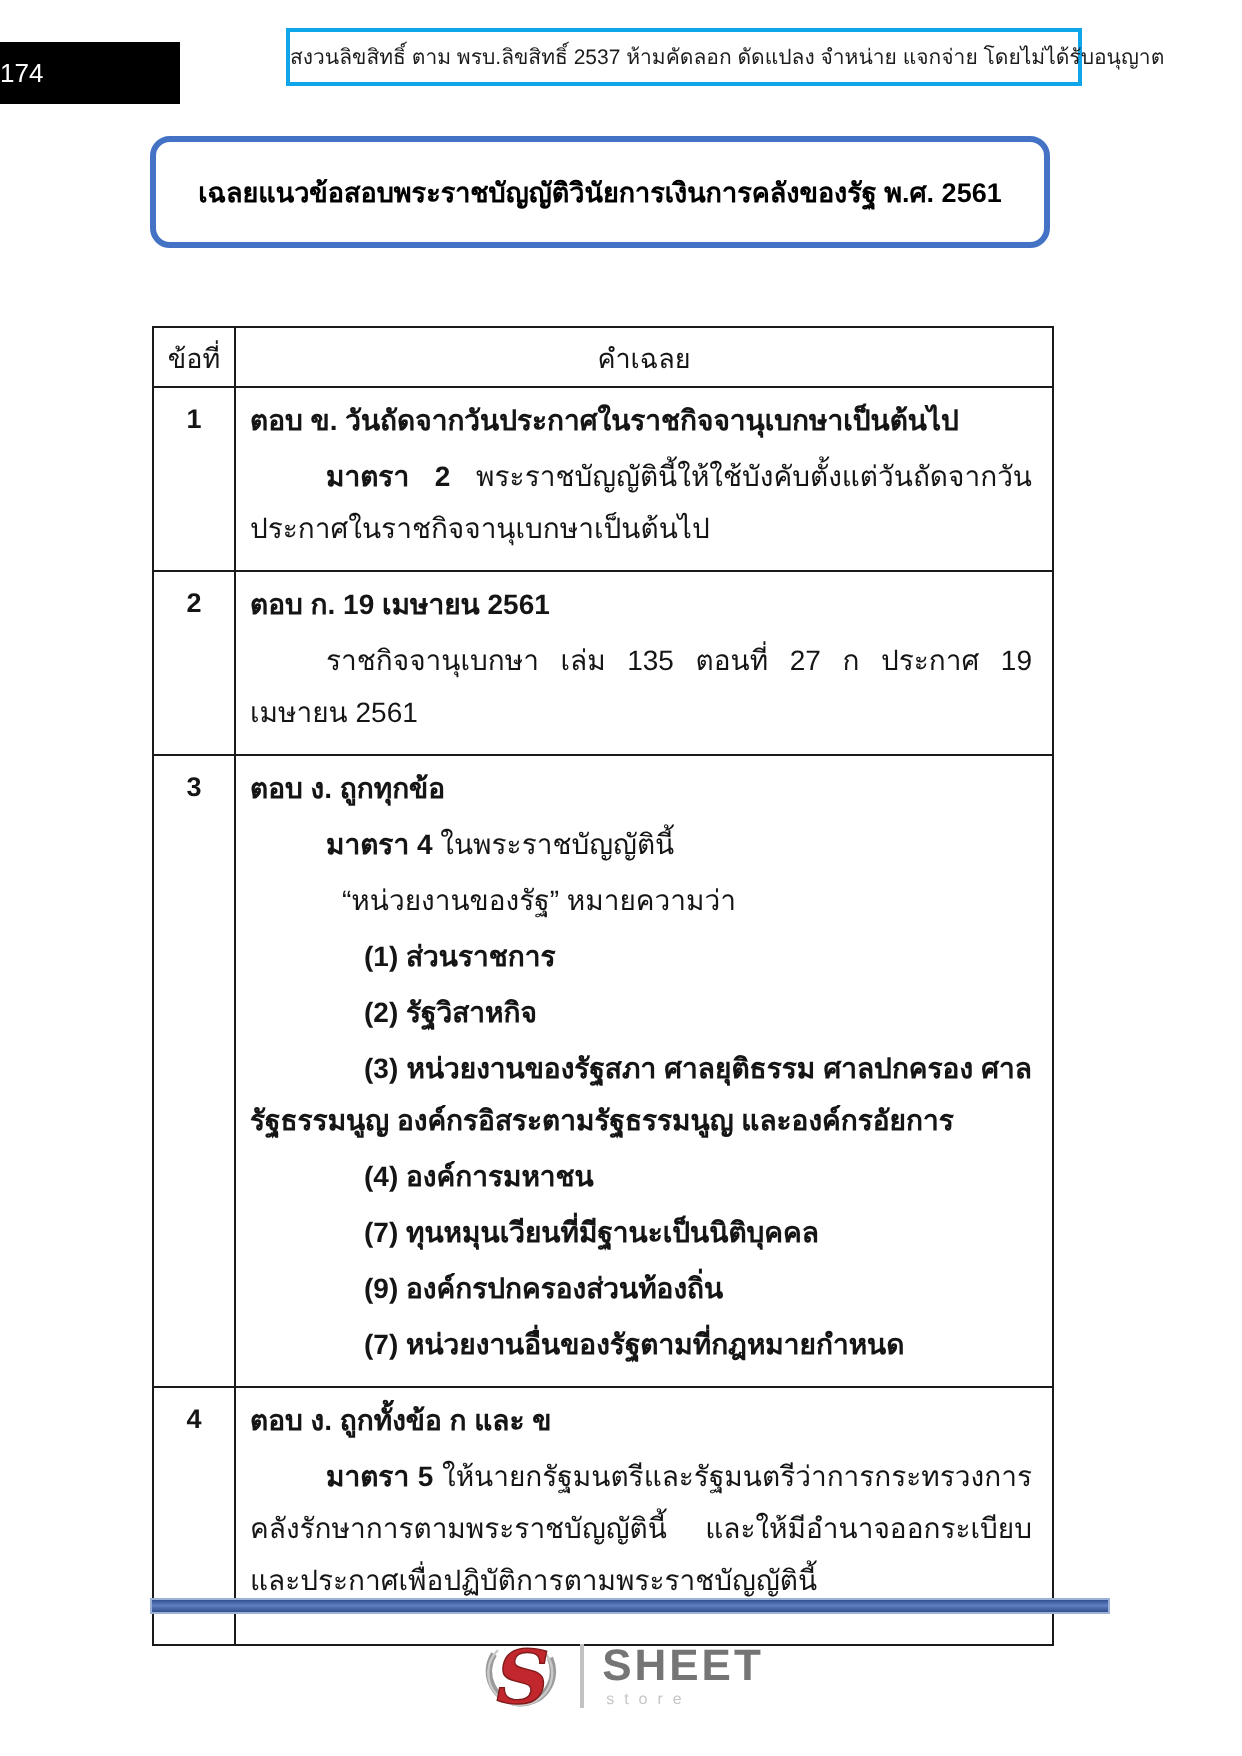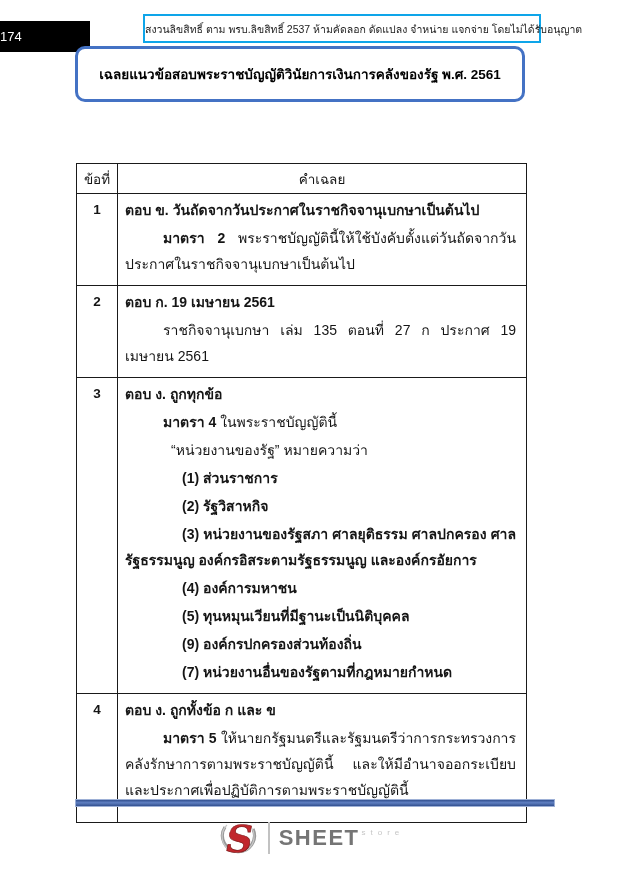--- a/index.html
+++ b/index.html
@@ -16,21 +16,21 @@
   }
   .copyright-box{
     position:absolute;left:103px;top:14px;width:398px;height:29px;
     border:2px solid #0ea5e9;box-sizing:border-box;
     font-size:10.5px;line-height:27px;text-align:center;color:#1c1c1c;
     white-space:nowrap;
     margin-left:40px;
   }
   
   .title-box{
-    position:absolute;left:75px;top:46px;width:450px;height:56px;box-sizing:border-box;
+    position:absolute;left:75px;top:68px;width:450px;height:56px;box-sizing:border-box;
     border:3px solid #4472C4;border-radius:10px;background:#fff;
     display:flex;align-items:center;justify-content:center;
   }
   .title-box .t{font-size:13.5px;font-weight:bold;color:#000;text-align:center;padding:0 10px;}
   
   table.answers{
     position:absolute;left:76px;top:163px;width:451px;border-collapse:collapse;
     table-layout:fixed;
   }
   table.answers th,table.answers td{
@@ -56,21 +56,21 @@
     position:absolute;left:75px;top:799px;width:478px;height:6px;
     background:linear-gradient(#32508f,#5f7fc1 45%,#32508f);
     border:1px solid #9db0d6;box-sizing:content-box;
   }
   .brand{
     position:absolute;left:0;top:812px;width:621px;height:52px;
     display:flex;align-items:center;justify-content:center;gap:9px;
   }
   .brand .s-mark{width:42px;height:46px;flex:0 0 auto;}
   .brand .sep{width:2px;height:32px;background:#c2c2c2;flex:0 0 auto;}
-  .brand .words{display:flex;flex-direction:row;line-height:1;}
+  .brand .words{display:flex;flex-direction:column;line-height:1;}
   .brand .word-main{
     font-size:22px;font-weight:bold;color:#757575;letter-spacing:1.5px;
   }
   .brand .word-sub{
     font-size:8px;color:#c6c6c6;letter-spacing:5px;margin-top:2px;padding-left:2px;
   }
 </style>
 </head>
 <body>
 
@@ -111,21 +111,21 @@
       <tr>
         <td class="no-cell" style="height: 313px;">3</td>
         <td class="ans-cell">
           <p class="para ind-0 b">ตอบ ง. ถูกทุกข้อ</p>
           <p class="para ind-1"><b>มาตรา 4</b> ในพระราชบัญญัตินี้</p>
           <p class="para ind-2">“หน่วยงานของรัฐ” หมายความว่า</p>
           <p class="para ind-3">(1) ส่วนราชการ</p>
           <p class="para ind-3">(2) รัฐวิสาหกิจ</p>
           <p class="para ind-3">(3) หน่วยงานของรัฐสภา ศาลยุติธรรม ศาลปกครอง ศาลรัฐธรรมนูญ องค์กรอิสระตามรัฐธรรมนูญ และองค์กรอัยการ</p>
           <p class="para ind-3">(4) องค์การมหาชน</p>
-          <p class="para ind-3">(5) ทุนหมุนเวียนที่มีฐานะเป็นนิติบุคคล</p>
+          <p class="para ind-3">(7) ทุนหมุนเวียนที่มีฐานะเป็นนิติบุคคล</p>
           <p class="para ind-3">(9) องค์กรปกครองส่วนท้องถิ่น</p>
           <p class="para ind-3">(7) หน่วยงานอื่นของรัฐตามที่กฎหมายกำหนด</p>
         </td>
       </tr>
       <tr>
         <td class="no-cell" style="height: 129px;">4</td>
         <td class="ans-cell">
           <p class="para ind-0 b">ตอบ ง. ถูกทั้งข้อ ก และ ข</p>
           <p class="para ind-1"><b>มาตรา 5</b> ให้นายกรัฐมนตรีและรัฐมนตรีว่าการกระทรวงการคลังรักษาการตามพระราชบัญญัตินี้ และให้มีอำนาจออกระเบียบและประกาศเพื่อปฏิบัติการตามพระราชบัญญัตินี้</p>
         </td>

